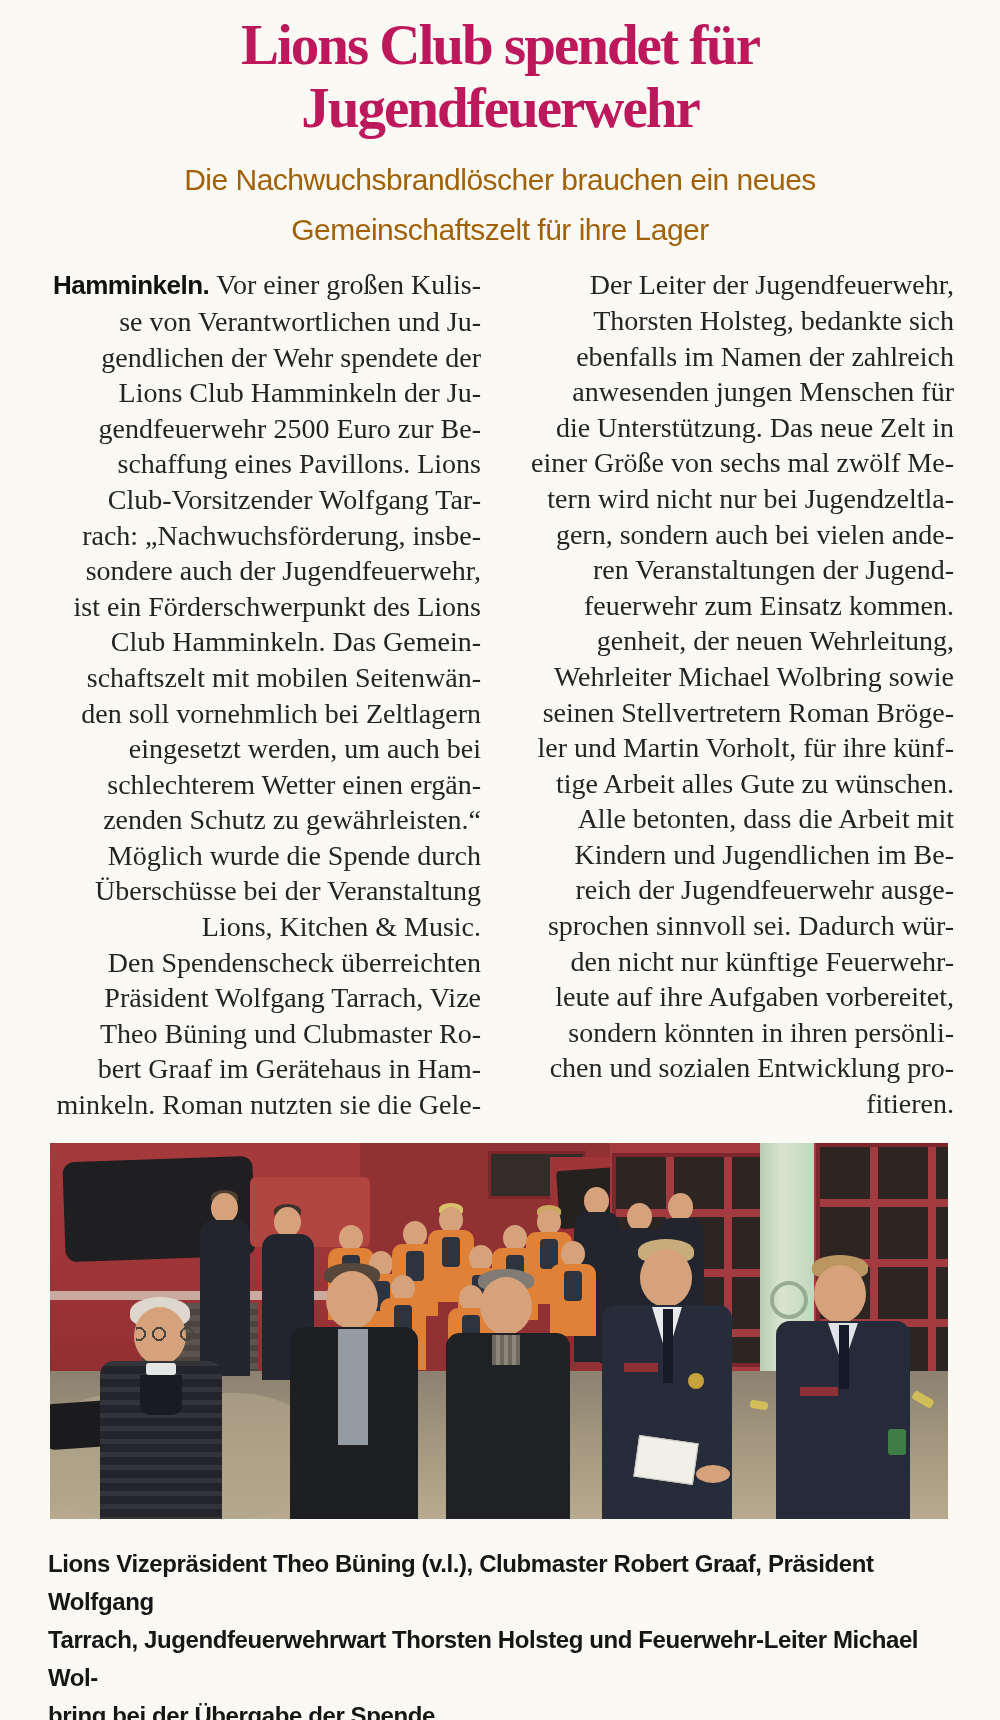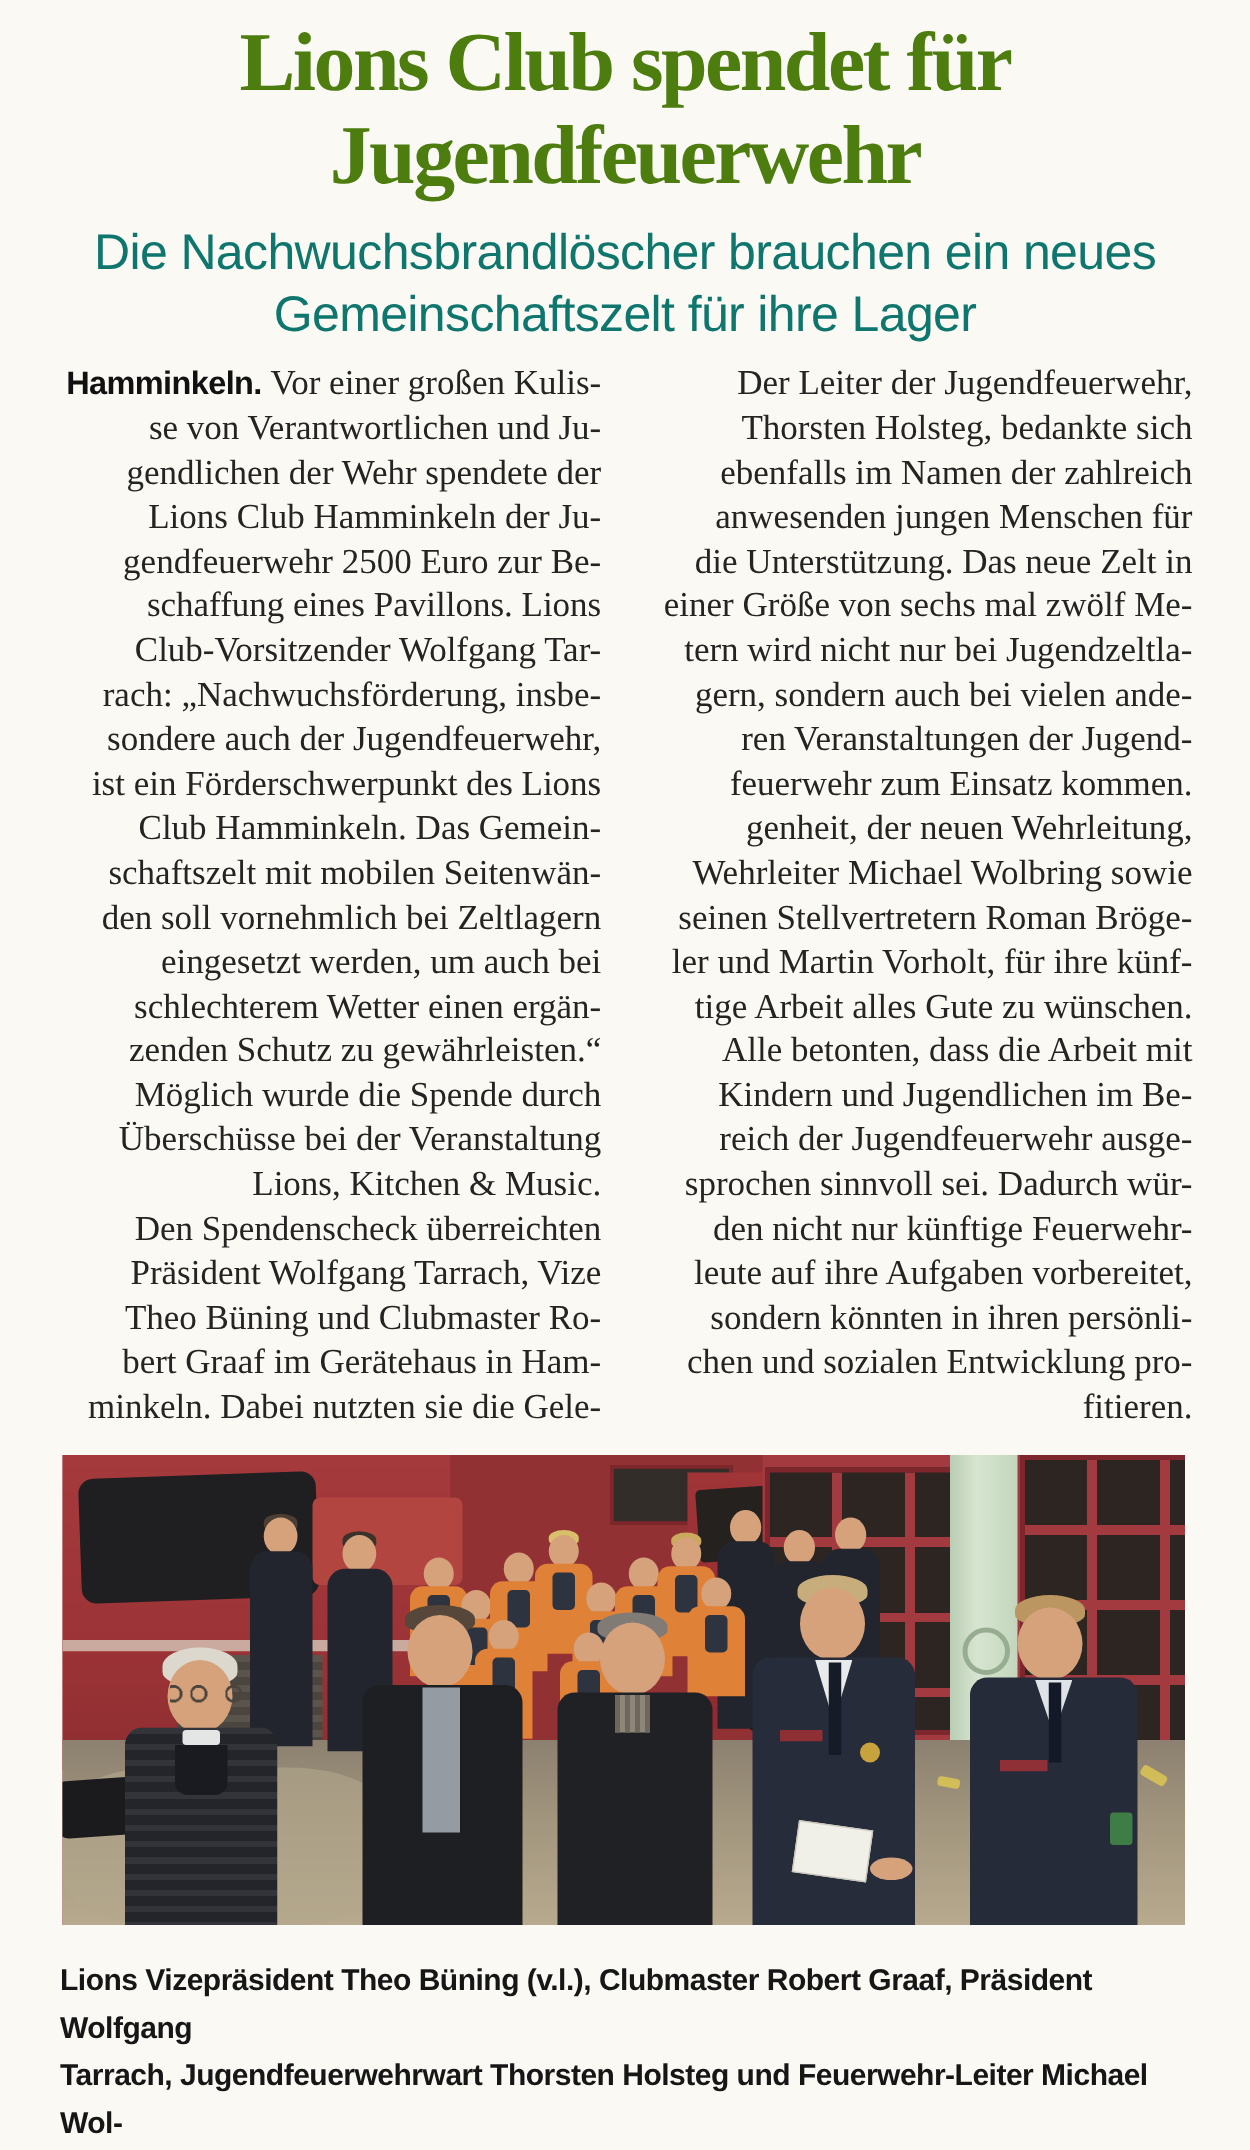--- a/index.html
+++ b/index.html
@@ -11,35 +11,35 @@
     color:#1c1c1c;
     font-family:"Liberation Serif",serif;
     overflow:hidden;
   }
   
   .headline{
     margin:14px 20px 0;
     text-align:center;
     font-family:"Liberation Serif",serif;
     font-weight:700;
-    font-size:67px;
+    font-size:57px;
     line-height:1.1;
     letter-spacing:-2px;
-    color:#4d7c0f;
+    color:#be185d;
     white-space:pre-line;
   }
   .subheadline{
     margin:16px 20px 0;
     text-align:center;
     font-family:"Liberation Sans",sans-serif;
     font-weight:400;
-    font-size:40px;
+    font-size:30px;
     line-height:50px;
     letter-spacing:-0.5px;
-    color:#0f766e;
+    color:#a16207;
     white-space:pre-line;
   }
   
   .columns{
     display:flex;
     gap:38px;
     padding:0 46px;
     margin-top:12px;
   }
   .col{flex:1;min-width:0;font-size:28px;line-height:35.6px;color:#242422;}
@@ -211,21 +211,21 @@
 eingesetzt werden, um auch bei
 schlechterem Wetter einen ergän-
 zenden Schutz zu gewährleisten.“
 Möglich wurde die Spende durch
 Überschüsse bei der Veranstaltung
 Lions, Kitchen &amp; Music.</span></p>
       <p class="para indent">Den Spendenscheck überreichten
 Präsident Wolfgang Tarrach, Vize
 Theo Büning und Clubmaster Ro-
 bert Graaf im Gerätehaus in Ham-
-minkeln. Dabei nutzten sie die Gele-</p>
+minkeln. Roman nutzten sie die Gele-</p>
     </div>
     <div class="col">
       <p class="para indent">Der Leiter der Jugendfeuerwehr,
 Thorsten Holsteg, bedankte sich
 ebenfalls im Namen der zahlreich
 anwesenden jungen Menschen für
 die Unterstützung. Das neue Zelt in
 einer Größe von sechs mal zwölf Me-
 tern wird nicht nur bei Jugendzeltla-
 gern, sondern auch bei vielen ande-

